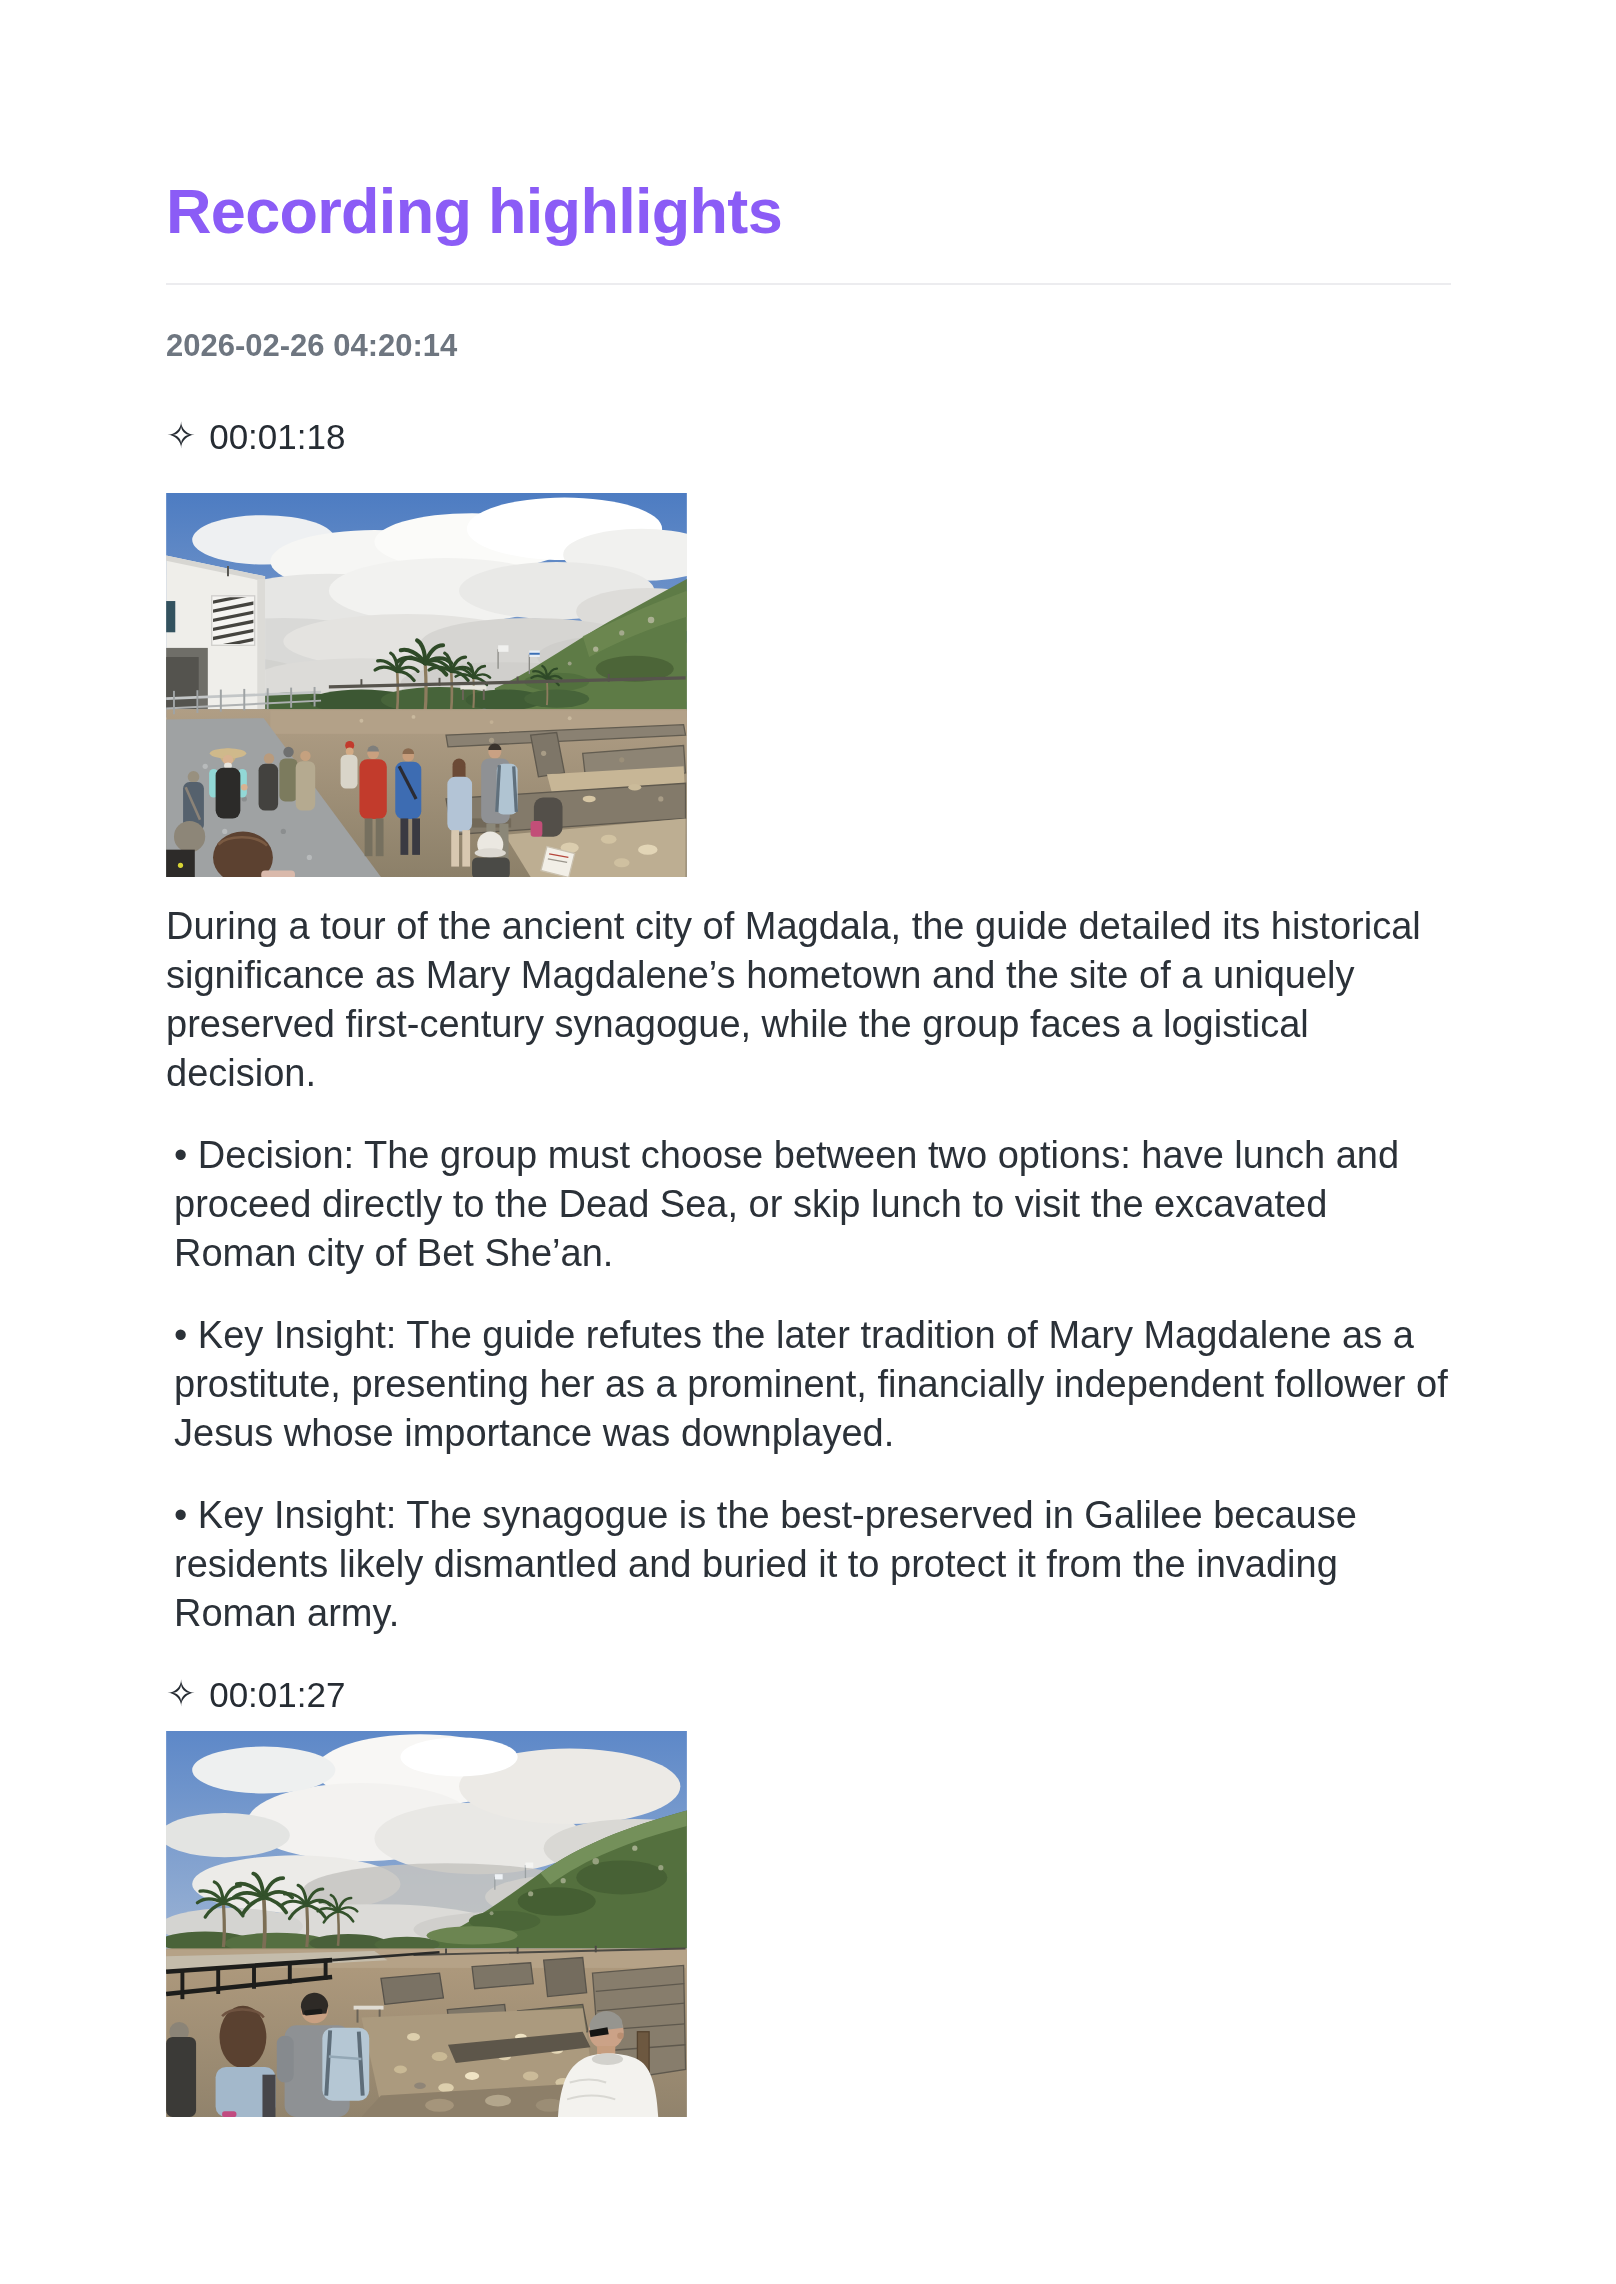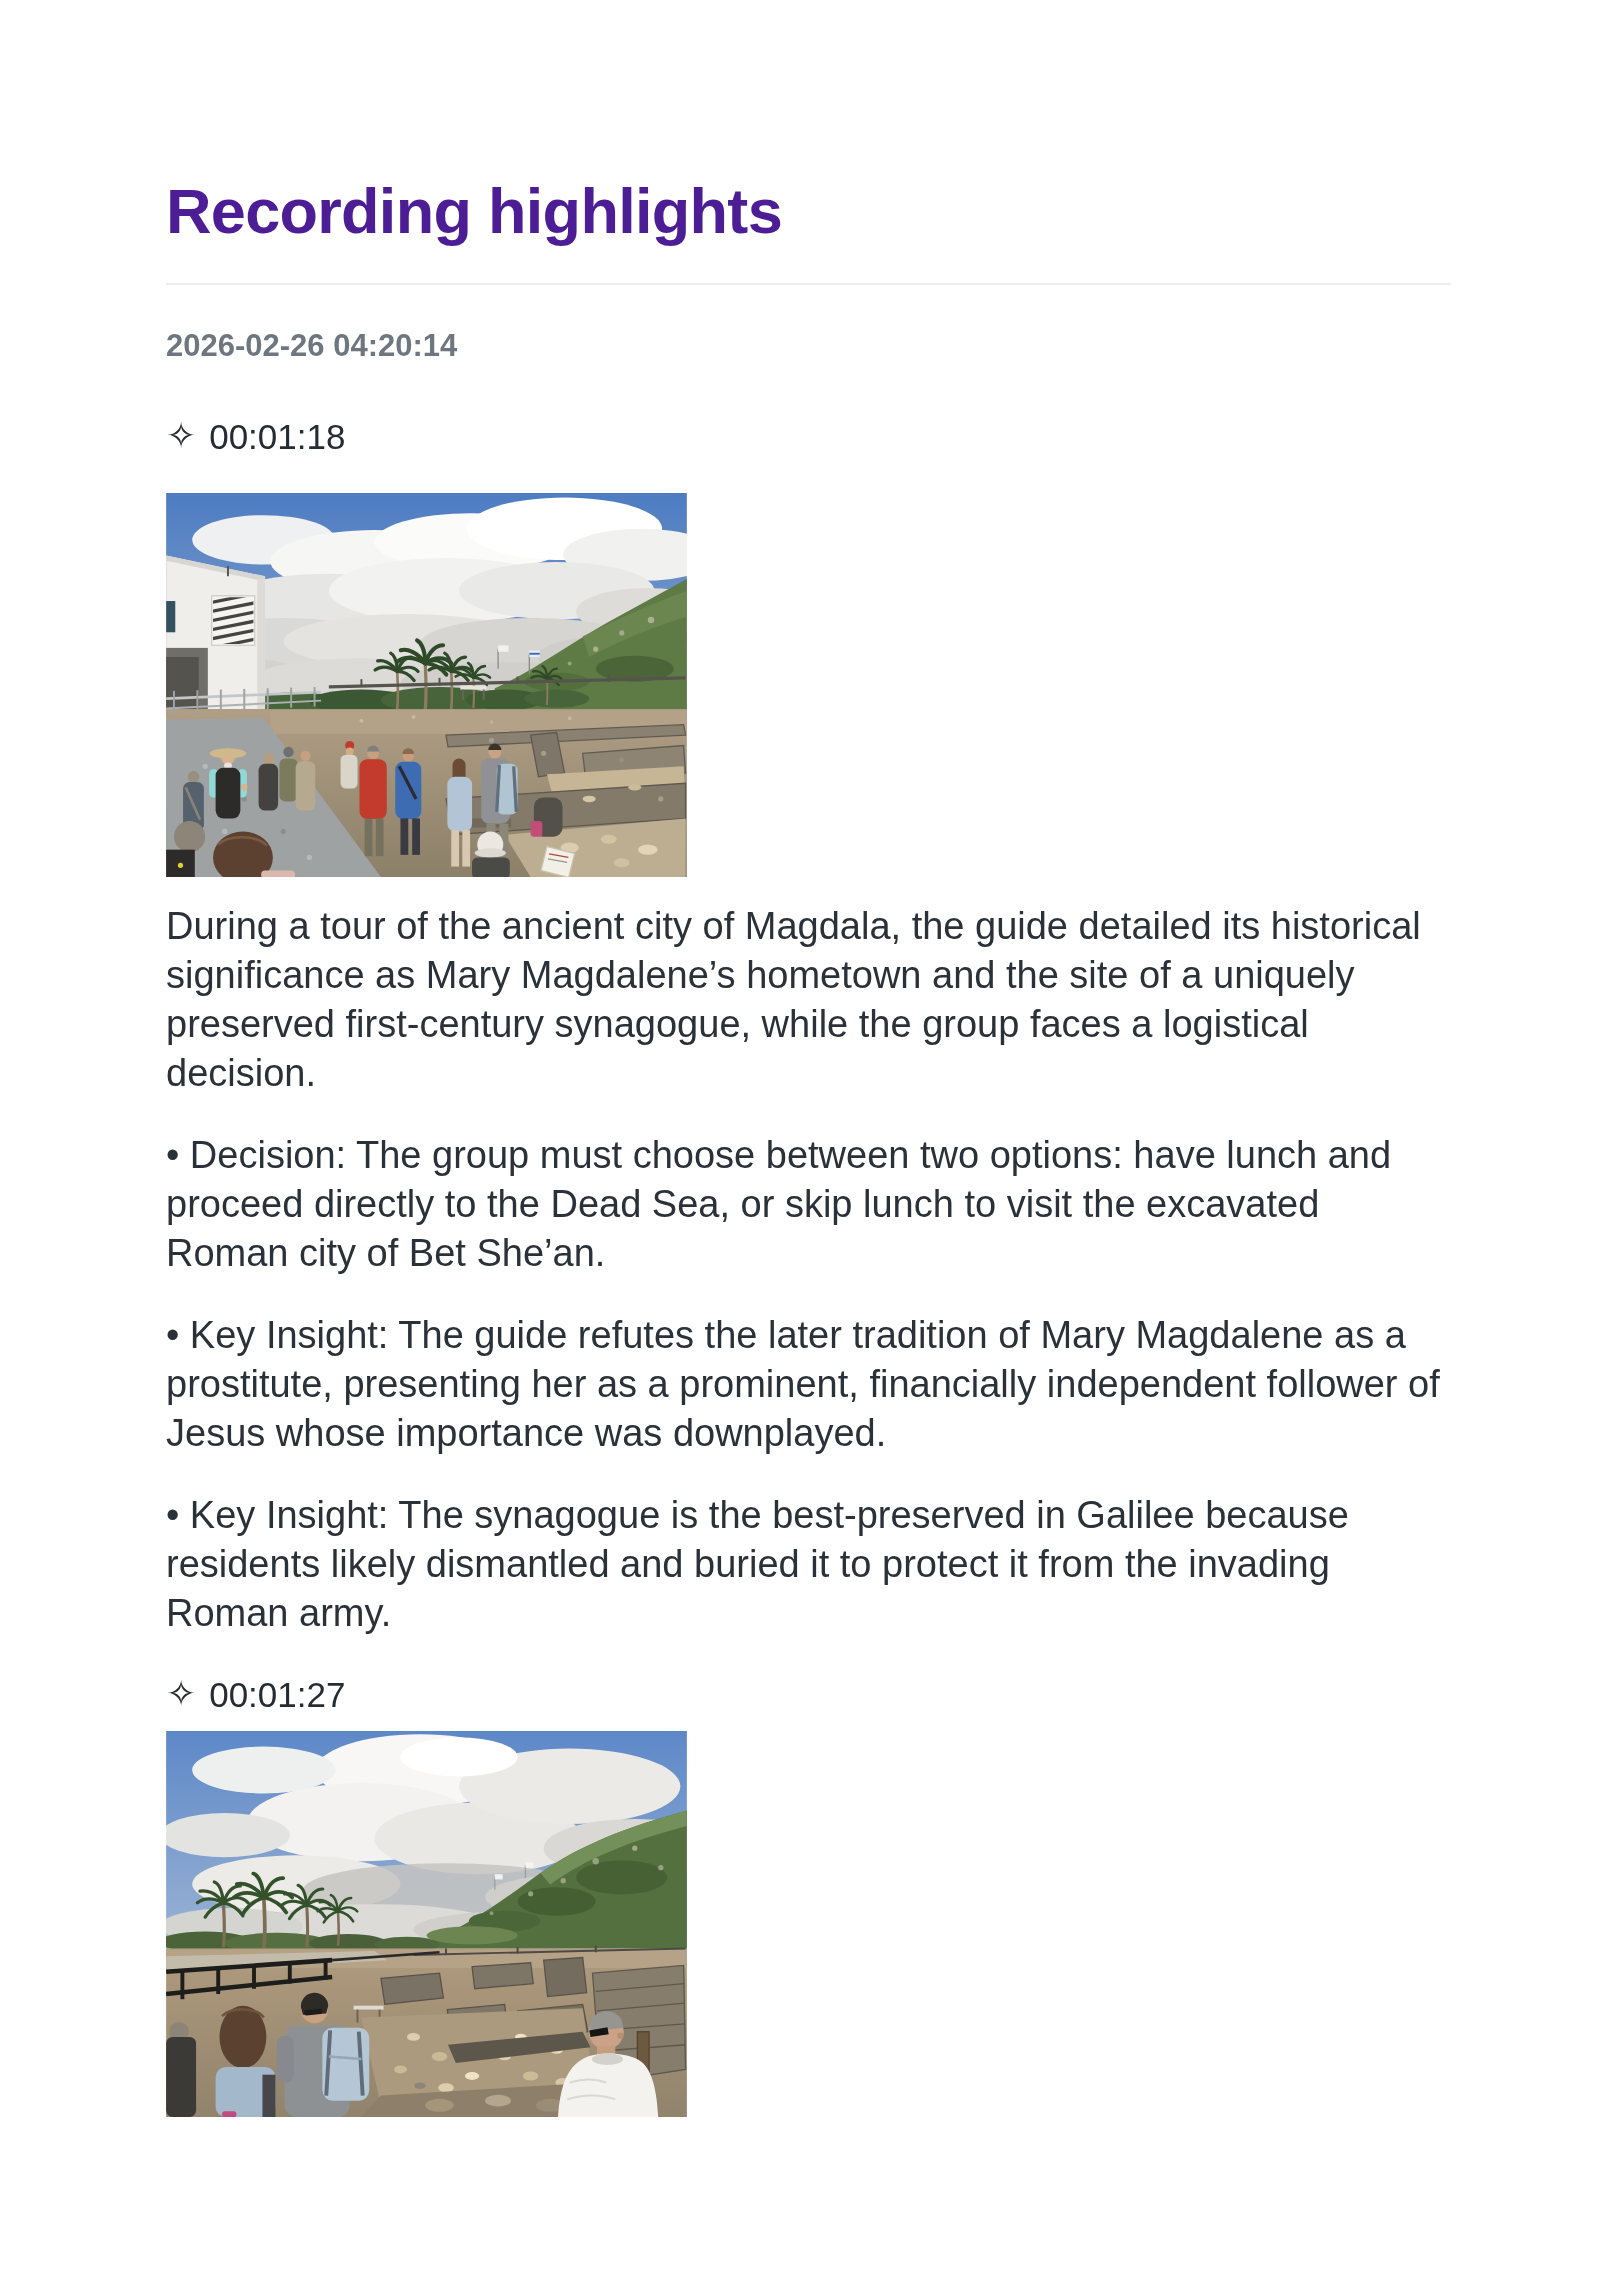--- a/index.html
+++ b/index.html
@@ -1,31 +1,31 @@
 <!DOCTYPE html>
 <html style="font-size:10.4px"><head>
 <meta charset="utf-8">
 <style>
   html,body{margin:0;padding:0;background:#ffffff;}
   body{width:1617px;height:2284px;position:relative;overflow:hidden;
        font-family:"Liberation Sans","DejaVu Sans",sans-serif;}
   .page{position:absolute;left:166px;top:0;width:1285px;}
-  .title{margin:174px 0 0 0;font-size:63px;font-weight:700;color:#4c1d95;
+  .title{margin:174px 0 0 0;font-size:63px;font-weight:700;color:#8b5cf6;
          line-height:1.2;letter-spacing:-0.7px;}
   .rule{border:none;border-top:2.6px solid #ececef;margin:33px 0 0 0;width:100%;}
   .date{margin:42px 0 0 0;font-size:31px;font-weight:700;color:#6e7680;line-height:1.2;}
   .ts{margin:52px 0 0 0;font-size:35px;color:#262c33;line-height:1.2;
       display:flex;align-items:center;gap:13px;}
   .sparkle{font-size:36px;line-height:1;transform:translateY(-1.3px);}
   .photo{margin-top:35px;width:521px;font-size:0;}
   .photo svg{display:block;}
   .photo2{margin-top:15.6px;}
   .body-p{margin:25px 0 0 0;font-size:38px;line-height:49px;color:#2b3138;
           max-width:1285px;}
-  .body-p + .body-p{margin-top:33px;}
+  .body-p + .body-p{margin-top:33px;margin-left:8px;}
   .ts2{margin-top:36px;}
 </style>
 </head>
 <body>
 
 <main class="page">
 
   <h1 class="title">Recording highlights</h1>
   <hr class="rule">
   <p class="date">2026-02-26 04:20:14</p>

